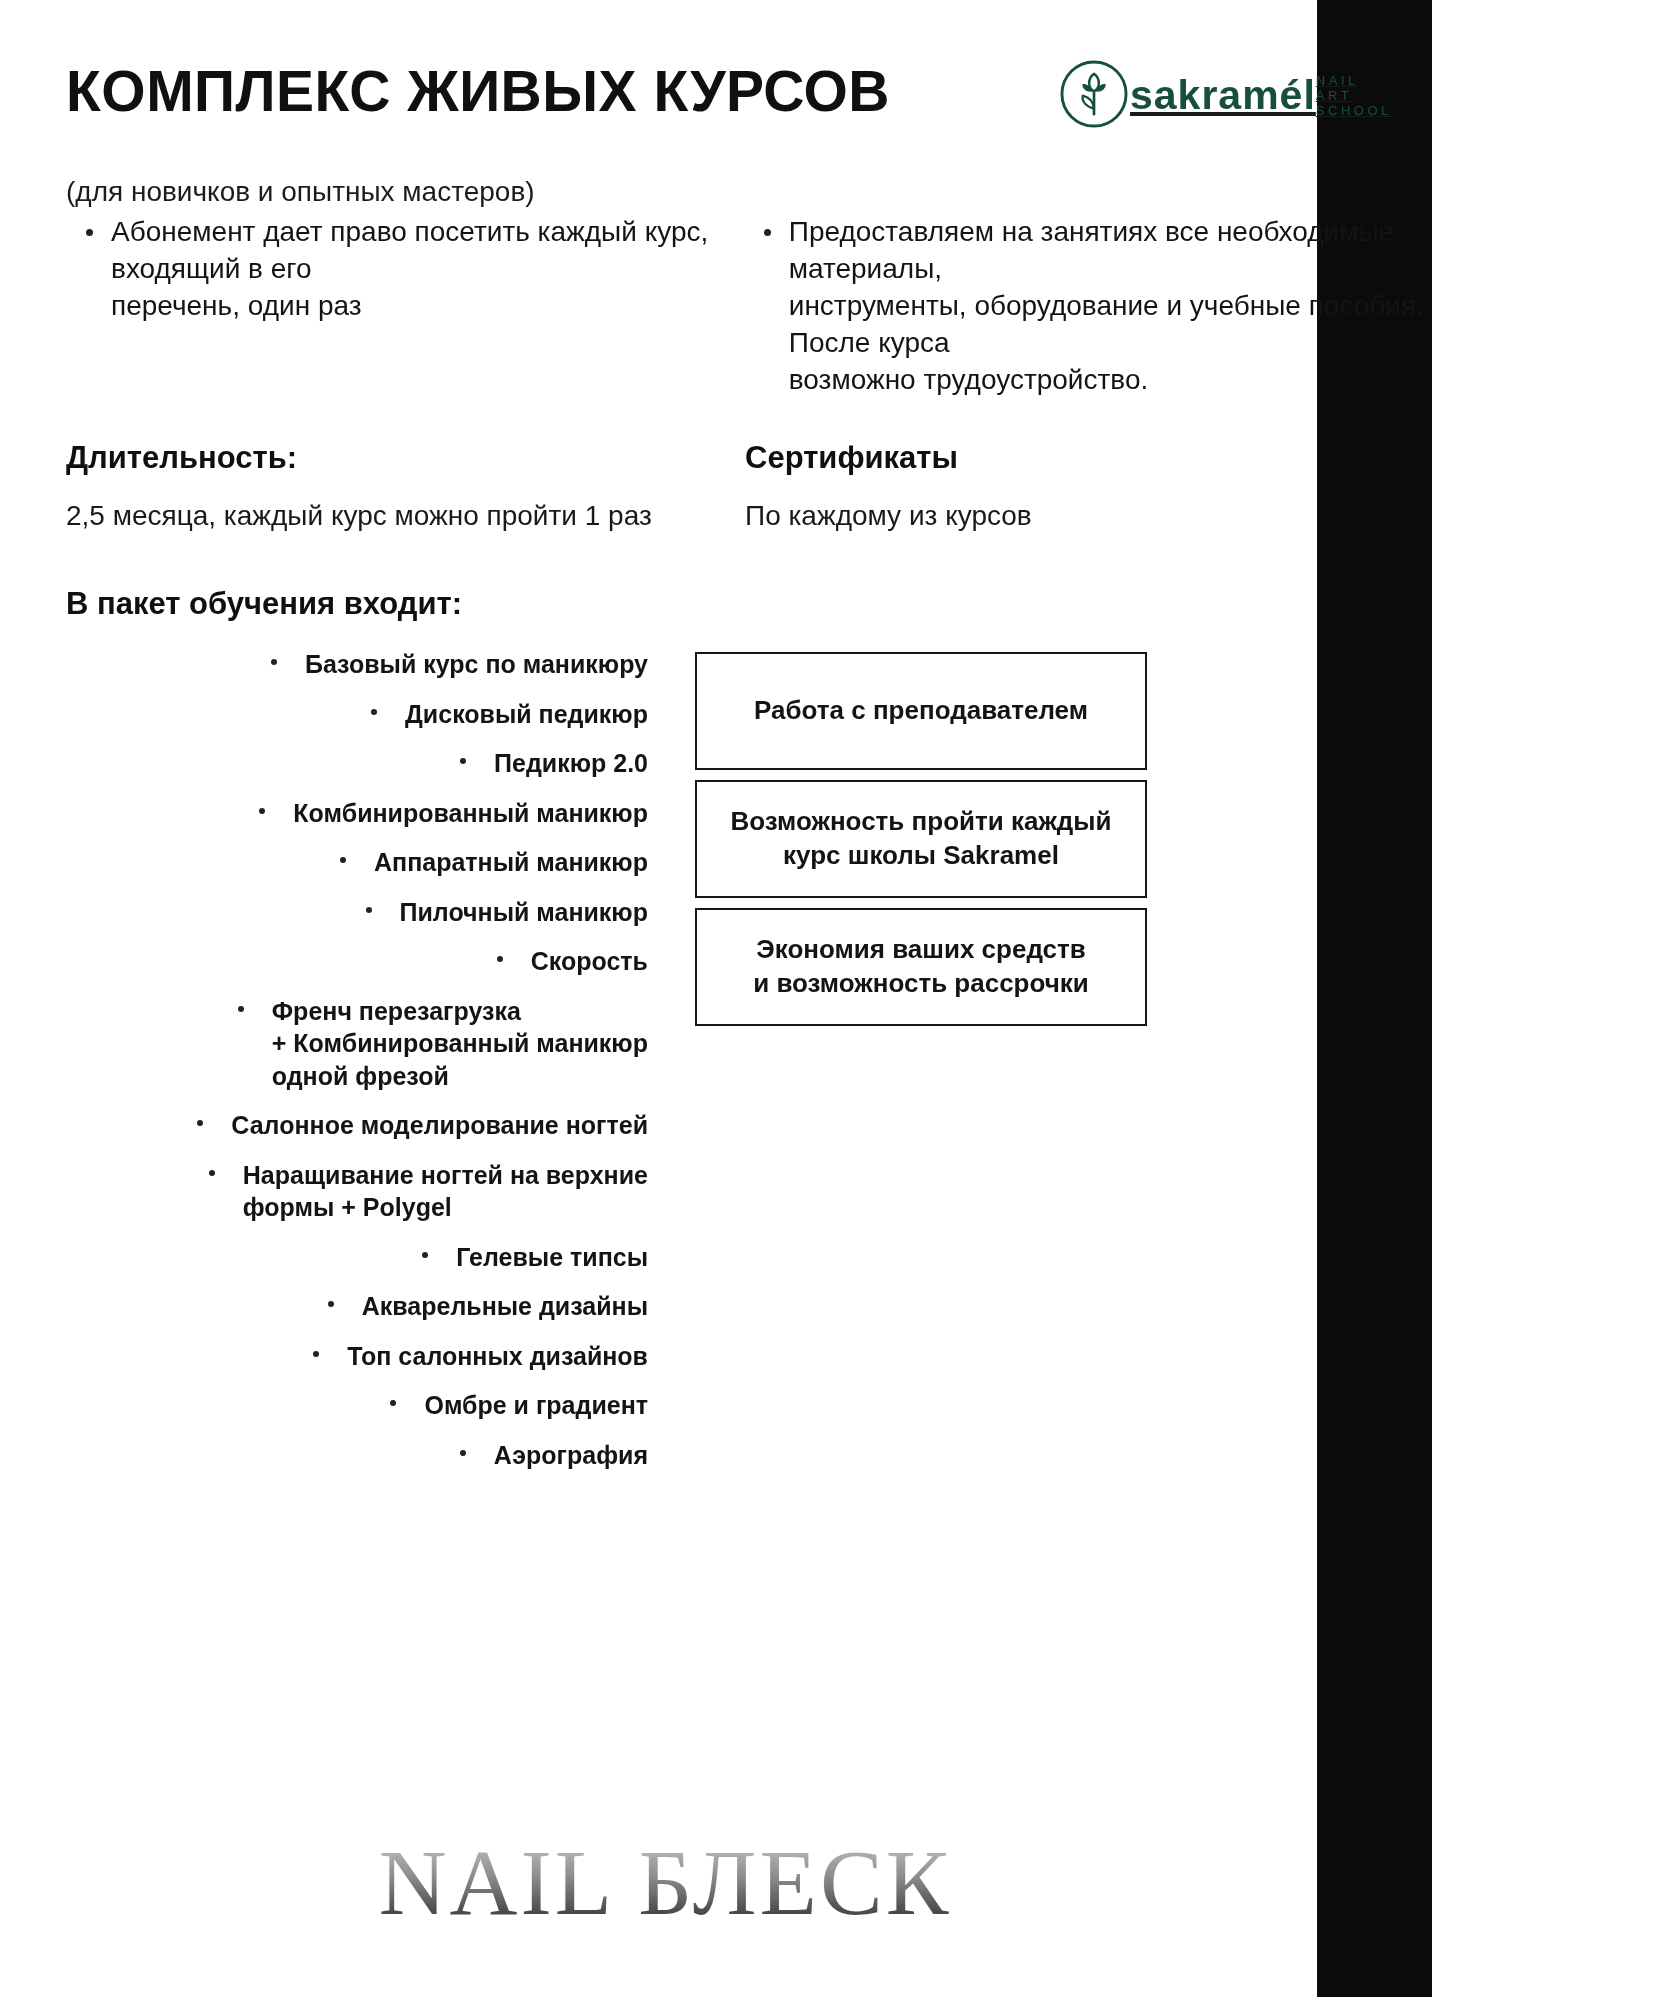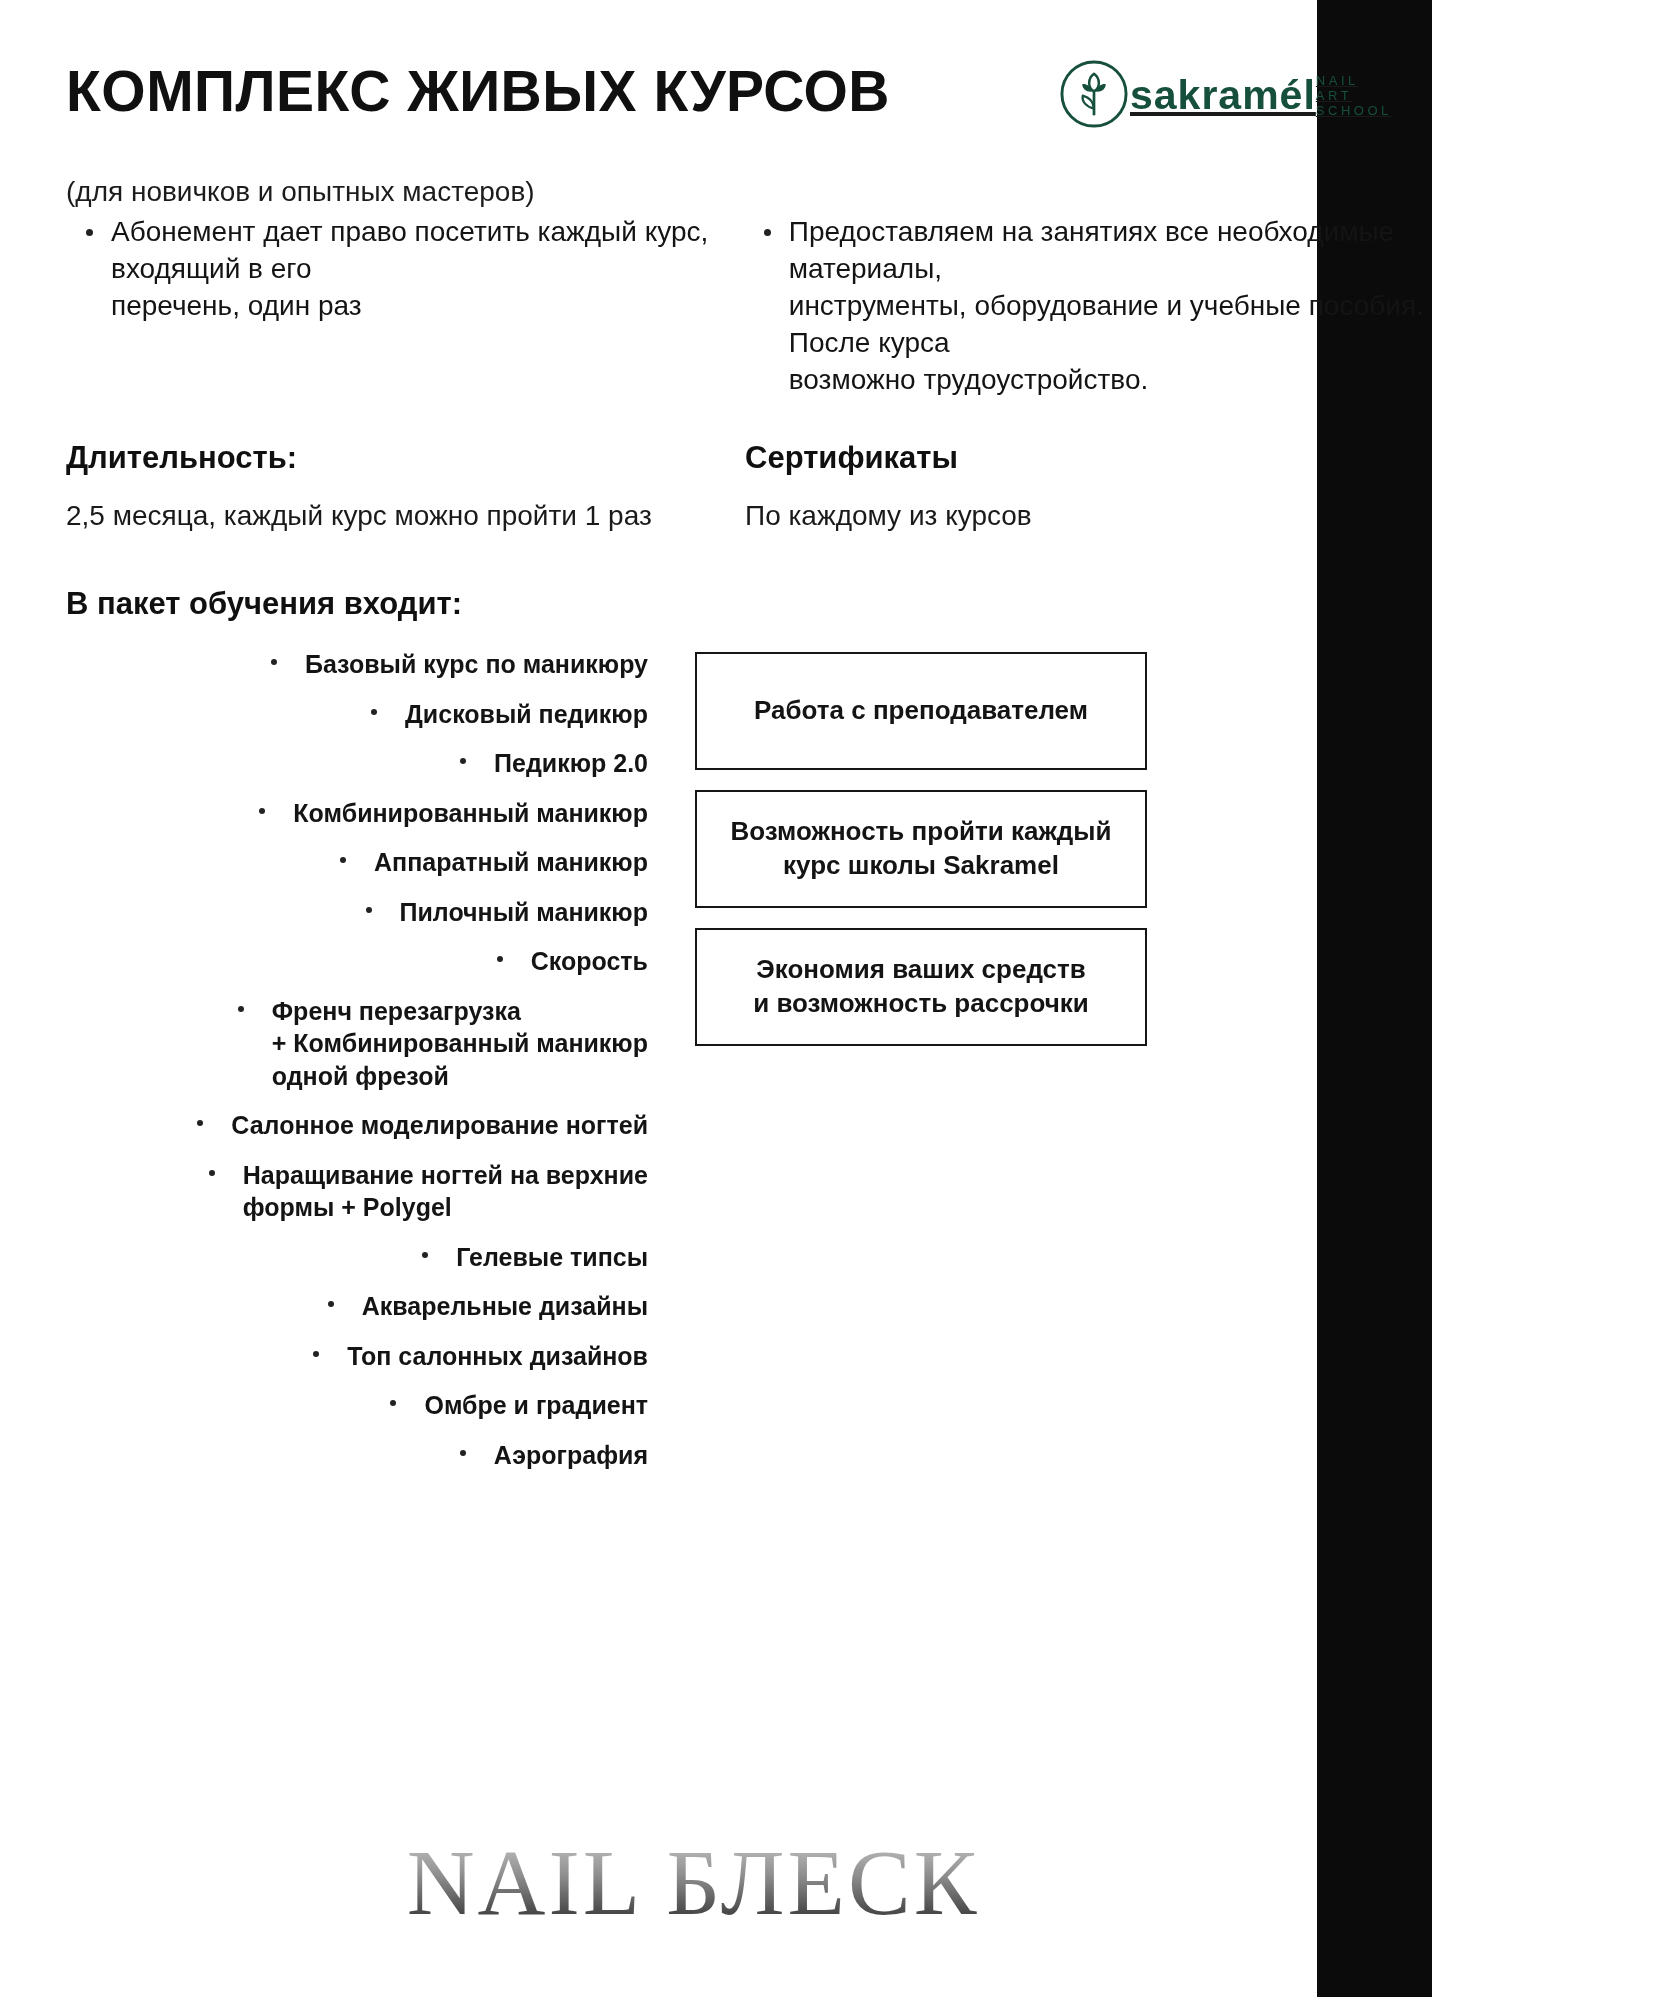--- a/index.html
+++ b/index.html
@@ -28,32 +28,32 @@
   .details-heading{font-size:31px;font-weight:700;color:#101010;}
   .details-text{font-size:28px;font-weight:400;margin-top:24px;color:#1a1a1a;}
 
   .package-heading{position:absolute;left:66px;top:586px;font-size:31px;font-weight:700;color:#101010;}
 
   .course-list{position:absolute;left:58px;top:648px;margin:0;padding:0;list-style:none;
     display:flex;flex-direction:column;gap:17px;width:590px;}
   .course-item{display:flex;gap:28px;font-size:25px;font-weight:700;line-height:1.3;color:#141414;justify-content:flex-end;}
   .course-item .dot{width:6px;height:6px;border-radius:50%;background:#222;margin-top:11px;flex:none;}
 
-  .benefits{position:absolute;left:695px;top:652px;width:452px;display:flex;flex-direction:column;gap:20px;}
+  .benefits{position:absolute;left:695px;top:652px;width:452px;display:flex;flex-direction:column;gap:10px;}
   .benefit-box{
     border:2px solid #161616;height:118px;box-sizing:border-box;background:#ffffff;
     display:flex;align-items:center;justify-content:center;text-align:center;
     font-size:26px;font-weight:700;line-height:1.3;padding:8px 24px;color:#141414;
   }
 
   .footer-brand{
     position:absolute;left:0;top:1828px;width:1330px;text-align:center;
     font-family:"Liberation Serif","DejaVu Serif",serif;font-size:94px;letter-spacing:3px;
     background:linear-gradient(180deg,#d4d4d4 0%,#8c8c8c 45%,#1e1e1e 100%);
-    -webkit-background-clip:text;background-clip:text;color:transparent;margin-left:28px;
+    -webkit-background-clip:text;background-clip:text;color:transparent;
   }
 </style>
 </head>
 <body>
 
 <div class="page">
 
   <div class="black-band"></div>
 
   <div class="title">КОМПЛЕКС ЖИВЫХ КУРСОВ</div>

